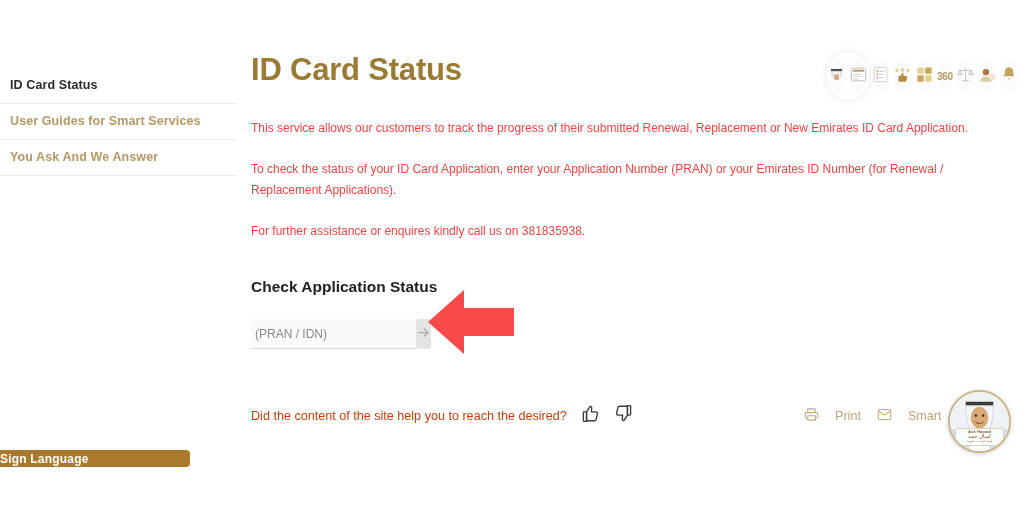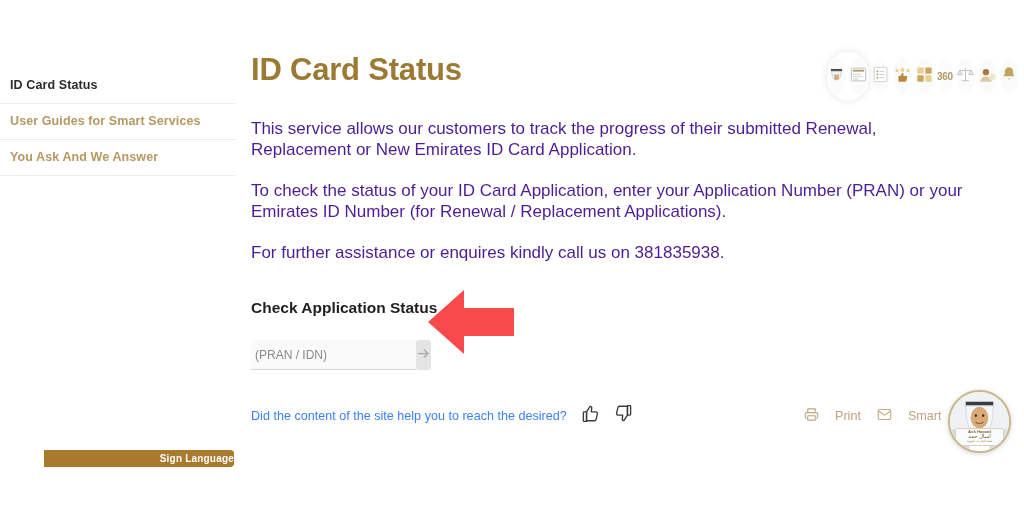--- a/index.html
+++ b/index.html
@@ -38,45 +38,44 @@
   }
 
   
   .sign-lang {
     position: absolute;
     left: 0; top: 450px;
     width: 190px; height: 17px;
     background: #a9792c;
     border-radius: 0 4px 4px 0;
     color: #fff;
-    font-size: 10px;
-    font-weight: bold;
-    display: flex;
-    align-items: center;
-    justify-content: flex-end;
+    font-size: 12px;
+    font-weight: bold;
+    display: flex;
+    align-items: center;
+    justify-content: flex-start;
     letter-spacing: .2px;
-    margin-left: 44px;
   }
 
   
   .main {
     position: absolute;
     left: 251px; top: 52px;
     width: 720px;
   }
   .page-title {
     color: #9b7a33;
     font-size: 31px;
     font-weight: bold;
     margin: 0 0 30px 0;
     letter-spacing: -.2px;
   }
   .para {
-    color: #4c1d95;
-    font-size: 17px;
+    color: #ef4444;
+    font-size: 12px;
     line-height: 21px;
     margin: 0 0 20px 0;
     max-width: 718px;
   }
   .section-title {
     color: #1f1f1f;
     font-size: 15.5px;
     font-weight: bold;
     margin: 36px 0 23px 0;
   }
@@ -122,21 +121,21 @@
 
   
   .feedback {
     position: absolute;
     left: 251px; top: 404px;
     display: flex;
     align-items: center;
     gap: 14px;
   }
   .feedback-text {
-    color: #3b82f6;
+    color: #c2410c;
     font-size: 12.6px;
   }
   .thumb { cursor: pointer; display: block; }
 
   
   .actions {
     position: absolute;
     left: 804px; top: 407px;
     display: flex;
     align-items: center;

